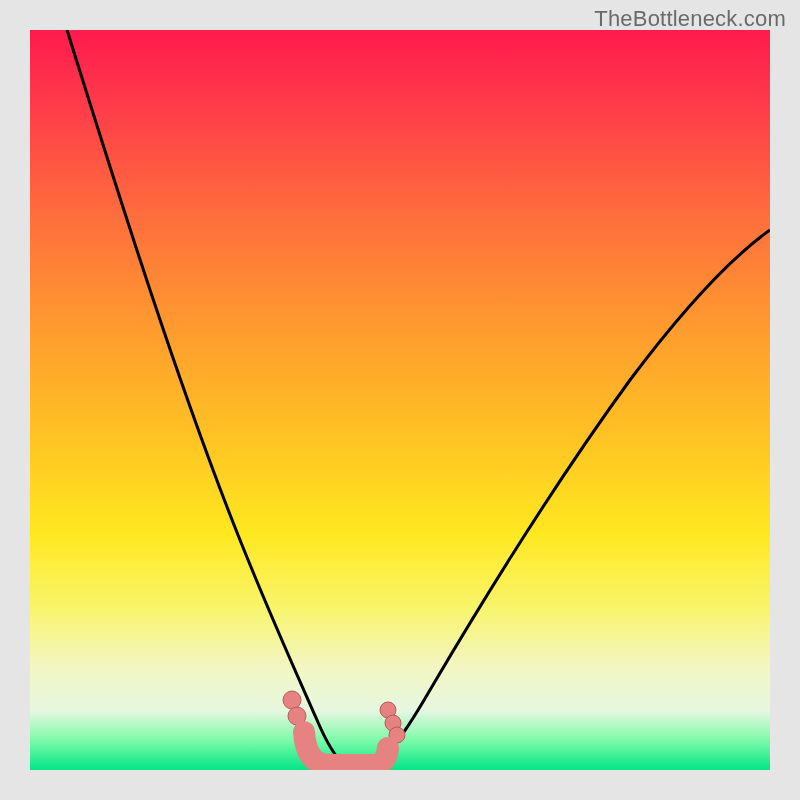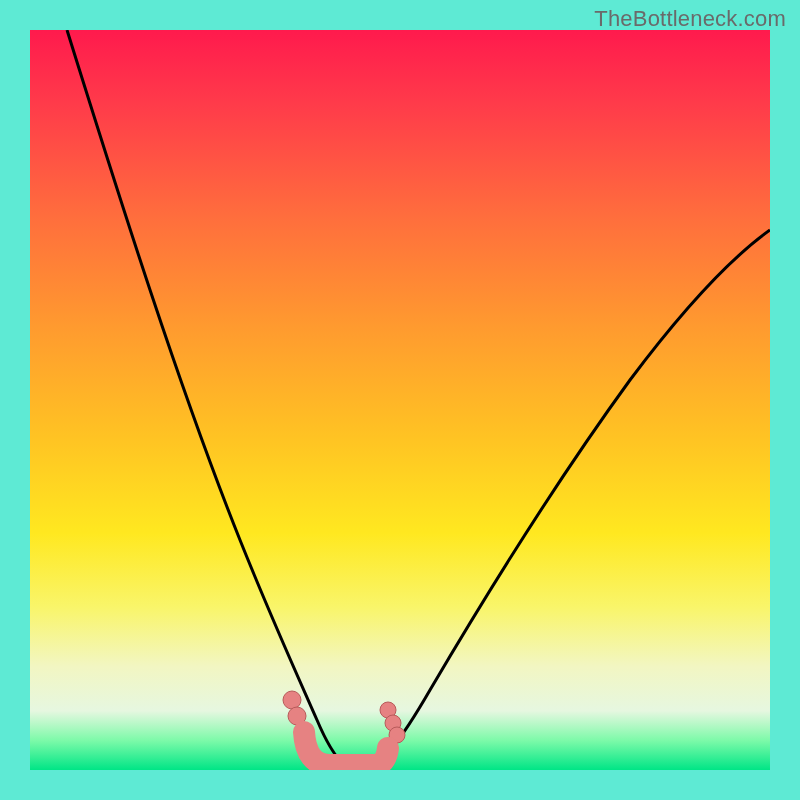--- a/index.html
+++ b/index.html
@@ -10,21 +10,21 @@
     background: #000;
     overflow: hidden;
     font-family: Arial, Helvetica, sans-serif;
   }
   .frame {
     position: absolute;
     left: 0;
     top: 0;
     width: 800px;
     height: 800px;
-    background: #5eead4;
+    background: #e5e5e5;
   }
   .plot {
     position: absolute;
     left: 30px;
     top: 30px;
     width: 740px;
     height: 740px;
     background: linear-gradient(
       to bottom,
       #ff1a4d 0%,

